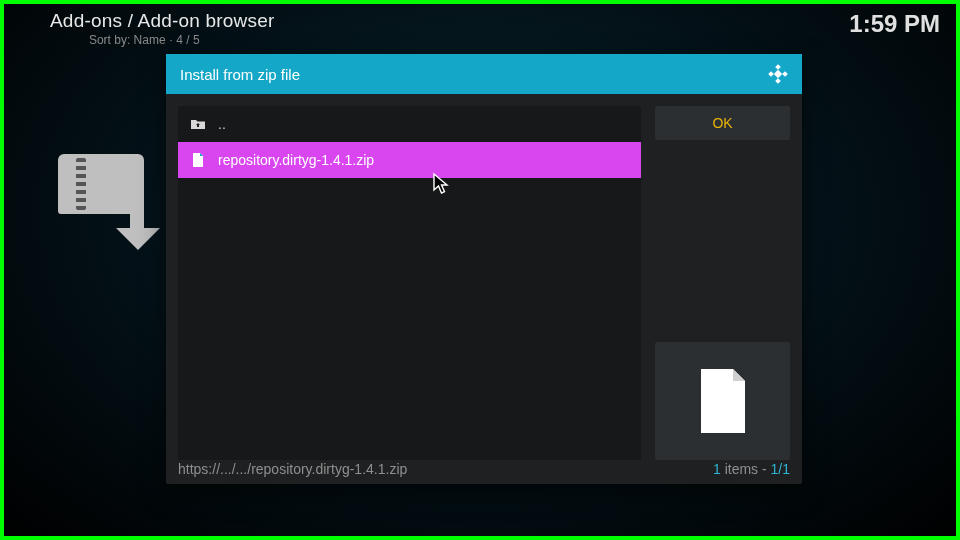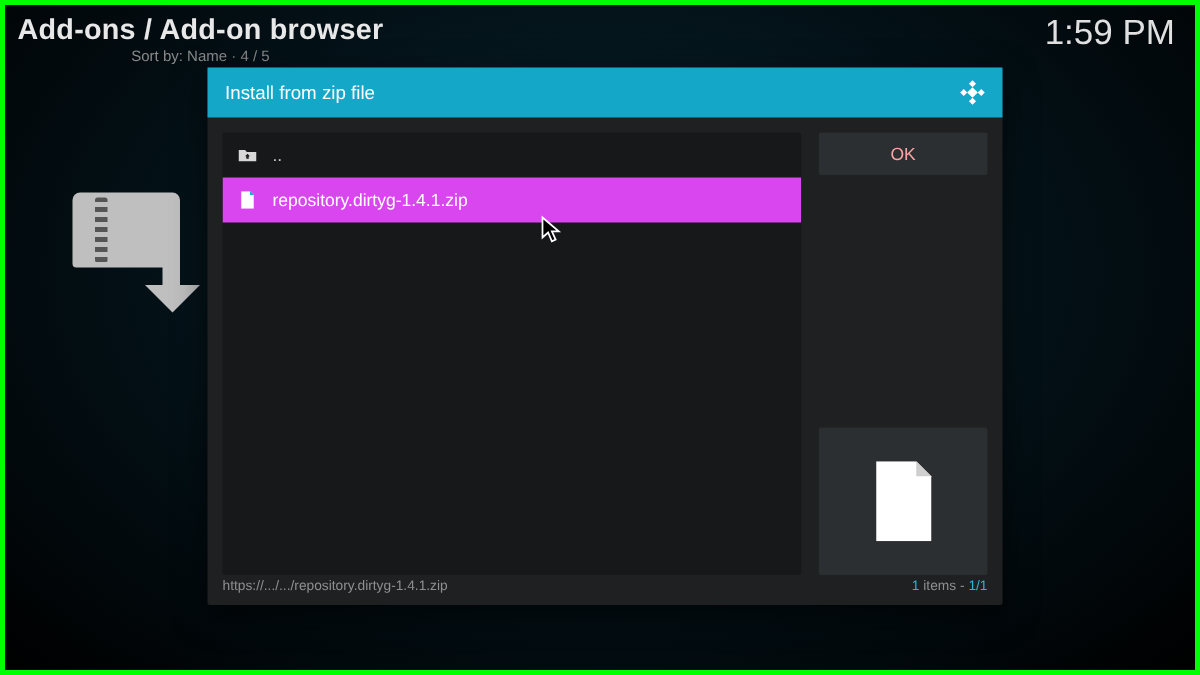--- a/index.html
+++ b/index.html
@@ -5,50 +5,50 @@
   * { margin: 0; padding: 0; box-sizing: border-box; }
   html, body { width: 960px; height: 540px; overflow: hidden; font-family: Arial, Helvetica, sans-serif; }
   body { background: #00ff00; }
   .frame {
     position: absolute;
     top: 4px; left: 4px; right: 4px; bottom: 4px;
     background: radial-gradient(ellipse at center 40%, #0b2630 0%, #031016 55%, #000 100%);
     color: #eaeaea;
   }
   .hdr { position: absolute; top: 6px; left: 10px; }
-  .hdr .title { font-size: 23px; font-weight: 700; letter-spacing: 0.2px; color: #e8e8e8; }
+  .hdr .title { font-size: 19px; font-weight: 400; letter-spacing: 0.2px; color: #e8e8e8; margin-left: 36px; }
   .hdr .sub { font-size: 12px; color: #8a8a8a; margin-top: 1px; text-align: center; }
-  .clock { position: absolute; top: 6px; right: 16px; font-size: 28px; font-weight: 400; color: #e0e0e0; text-align: right; }
+  .clock { position: absolute; top: 6px; right: 16px; font-size: 24px; font-weight: 700; color: #e0e0e0; text-align: right; }
   
   .zipglyph { position: absolute; left: 54px; top: 150px; width: 100px; height: 100px; }
   .zipglyph .body { width: 86px; height: 60px; background: #bfbfbf; border-radius: 6px 6px 3px 3px; position: relative; }
   .zipglyph .zipper { position: absolute; left: 18px; top: 4px; width: 10px; height: 52px; background:
       repeating-linear-gradient(to bottom, #555 0 4px, #bfbfbf 4px 8px); border-radius: 2px; }
   .zipglyph .arrow { position: absolute; left: 40px; top: 54px; width: 48px; height: 44px; }
   .zipglyph .arrow .stem { position: absolute; left: 32px; top: 0; width: 14px; height: 22px; background: #bfbfbf; }
   .zipglyph .arrow .head { position: absolute; left: 18px; top: 20px; width: 0; height: 0;
       border-left: 22px solid transparent; border-right: 22px solid transparent; border-top: 22px solid #bfbfbf; }
   
   .dialog {
     position: absolute; left: 162px; top: 50px; width: 636px; height: 430px;
     background: #1e2021; border-radius: 2px; box-shadow: 0 8px 26px rgba(0,0,0,0.6);
   }
   .dlg-titlebar { height: 40px; background: #14a7c8; display: flex; align-items: center; padding: 0 14px; color: #fff; }
   .dlg-titlebar span { font-size: 15px; }
   .dlg-titlebar .kodi { margin-left: auto; display: inline-flex; }
   .dlg-body { position: absolute; top: 40px; bottom: 24px; left: 0; right: 0; padding: 12px 12px 0 12px; display: flex; gap: 14px; }
   .filepane { flex: 1 1 auto; background: #161819; border-radius: 2px; display: flex; flex-direction: column; overflow: hidden; }
   .sidepane { width: 135px; display: flex; flex-direction: column; gap: 12px; }
-  .btn { background: #2b2f31; color: #fca5a5; text-align: center; font-size: 14px; padding: 9px 0; cursor: pointer; border-radius: 2px; }
+  .btn { background: #2b2f31; color: #eab308; text-align: center; font-size: 14px; padding: 9px 0; cursor: pointer; border-radius: 2px; }
   .thumb { margin-top: auto; background: #2b2f31; height: 118px; display: flex; align-items: center; justify-content: center; border-radius: 2px; }
   .row { display: flex; align-items: center; height: 36px; padding: 0 12px; gap: 12px; font-size: 14px; }
   .row.parent { color: #c9c9c9; }
   .row.sel { background: #d946ef; color: #fff; }
   .row .ico { width: 16px; display: inline-flex; justify-content: center; }
-  .statusbar { position: absolute; left: 12px; right: 12px; bottom: 6px; height: 18px; display: flex; align-items: center; font-size: 11px; color: #8f8f8f; }
+  .statusbar { position: absolute; left: 12px; right: 12px; bottom: 6px; height: 18px; display: flex; align-items: center; font-size: 14px; color: #8f8f8f; }
   .statusbar .right { margin-left: auto; text-align: center; }
   .statusbar .right .accent { color: #2fb3d2; }
   
   .cursor { position: absolute; left: 428px; top: 168px; pointer-events: none; }
 </style>
 </head>
 <body>
 
 <div class="frame">
 

